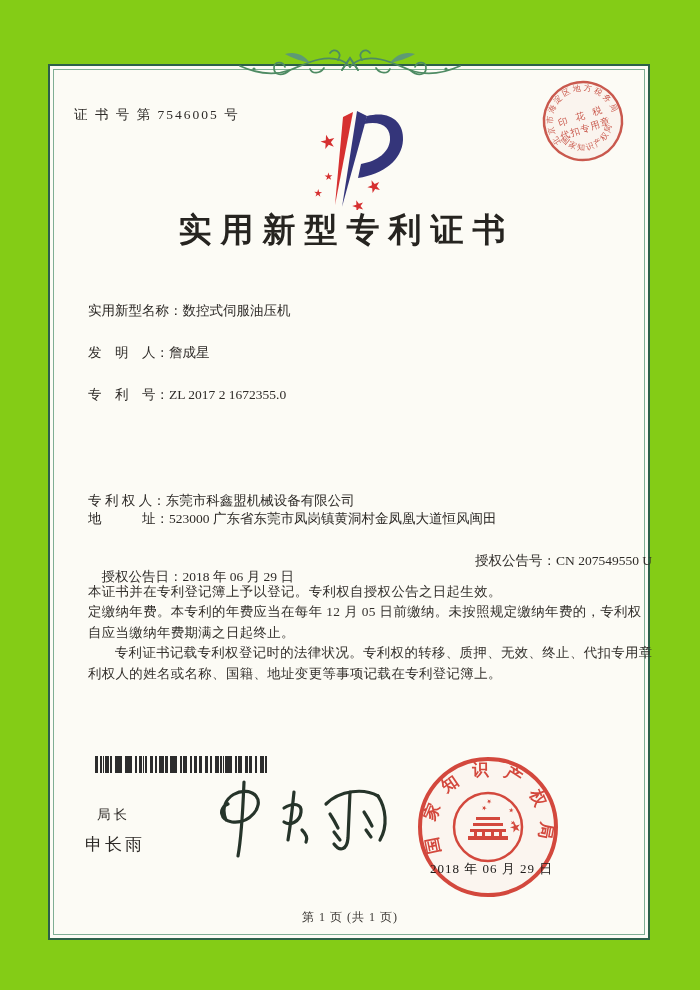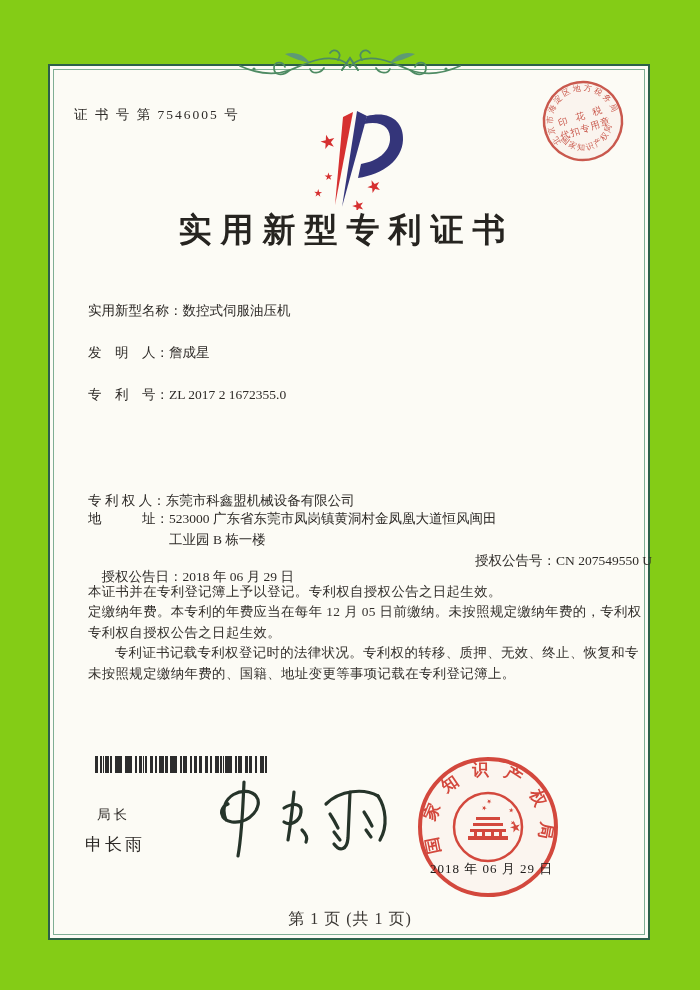--- a/index.html
+++ b/index.html
@@ -49,21 +49,21 @@
   .official-title { position:absolute; left:97px; top:806px; font-size:13.5px; letter-spacing:3px; }
   .official-name  { position:absolute; left:85px; top:833px; font-size:17px; letter-spacing:3px; }
   .signature { position:absolute; left:198px; top:778px; }
 
   .seal { position:absolute; left:412px; top:751px; }
   .seal-date { position:absolute; left:430px; top:860px; font-size:13px; letter-spacing:1px; color:#1e1c1a; white-space:pre; }
 
   .taxstamp { position:absolute; left:536px; top:75px; }
 
   .footer { position:absolute; left:0; right:0; top:909px; text-align:center;
-            font-size:16px; letter-spacing:1px; color:#3a3733; }
+            font-size:12px; letter-spacing:1px; color:#3a3733; }
 </style>
 </head>
 <body>
 
 <div class="page">
 
   <div class="waveband">
     <svg id="waves" width="594" height="249">
         <path d="M0 8 q18 7 36 0 q18 7 36 0 q18 7 36 0 q18 7 36 0 q18 7 36 0 q18 7 36 0 q18 7 36 0 q18 7 36 0 q18 7 36 0 q18 7 36 0 q18 7 36 0 q18 7 36 0 q18 7 36 0 q18 7 36 0 q18 7 36 0 q18 7 36 0 q18 7 36 0" fill="none" stroke="#9ec79a" stroke-width="1" opacity="0.12"></path>
         <path d="M0 25 q18 -7 36 0 q18 -7 36 0 q18 -7 36 0 q18 -7 36 0 q18 -7 36 0 q18 -7 36 0 q18 -7 36 0 q18 -7 36 0 q18 -7 36 0 q18 -7 36 0 q18 -7 36 0 q18 -7 36 0 q18 -7 36 0 q18 -7 36 0 q18 -7 36 0 q18 -7 36 0 q18 -7 36 0" fill="none" stroke="#9ec79a" stroke-width="1" opacity="0.17"></path>
@@ -122,33 +122,33 @@
 
   <div class="frow" style="top:302px;"><span class="f-label">实用新型名称：</span><span>数控式伺服油压机</span></div>
 
   <div class="frow" style="top:344px;"><span class="f-label">发　明　人：</span><span>詹成星</span></div>
 
   <div class="frow" style="top:386px;"><span class="f-label">专　利　号：</span><span>ZL 2017 2 1672355.0</span></div>
 
 
   <div class="frow" style="top:492px;"><span class="f-label">专 利 权 人：</span><span>东莞市科鑫盟机械设备有限公司</span></div>
 
-  <div class="frow" style="top:508px; line-height:21px;"><span class="f-label">地　　　址：</span><span>523000 广东省东莞市凤岗镇黄洞村金凤凰大道恒风闽田</span><span class="addr2">工业园 B 栋一楼</span></div>
+  <div class="frow" style="top:508px; line-height:21px;"><span class="f-label">地　　　址：</span><span>523000 广东省东莞市凤岗镇黄洞村金凤凰大道恒风闽田</span></div>
 
   <div class="frow" style="top:552px; width:545px;">
     <span class="f-label">授权公告日：</span><span>2018 年 06 月 29 日</span>
     <span class="grantno"><span class="f-label">授权公告号：</span><span>CN 207549550 U</span></span>
   </div>
 
   <div class="bodytext">
     <div class="ln">本证书并在专利登记簿上予以登记。专利权自授权公告之日起生效。</div>
     <div class="ln">定缴纳年费。本专利的年费应当在每年 12 月 05 日前缴纳。未按照规定缴纳年费的，专利权</div>
-    <div class="ln">专利权自授权公告之日起生效。</div>
-    <div class="ln indent">专利证书记载专利权登记时的法律状况。专利权的转移、质押、无效、终止、恢复和专</div>
-    <div class="ln">未按照规定缴纳年费的、国籍、地址变更等事项记载在专利登记簿上。</div>
+    <div class="ln">自应当缴纳年费期满之日起终止。</div>
+    <div class="ln indent">专利证书记载专利权登记时的法律状况。专利权的转移、质押、无效、终止、代扣专用章</div>
+    <div class="ln">利权人的姓名或名称、国籍、地址变更等事项记载在专利登记簿上。</div>
   </div>
 
   <div class="barcode"></div>
 
   <div class="official-title">局长</div>
   <div class="official-name">申长雨</div>
 
   <svg class="signature" width="215" height="82" viewBox="0 0 215 82">
     <g stroke="#26342a" stroke-width="3.2" fill="none" stroke-linecap="round" stroke-linejoin="round">
       <path d="M28,42 C18,18 48,6 58,18 C66,28 52,46 34,44 C22,42 20,30 30,26"></path>

